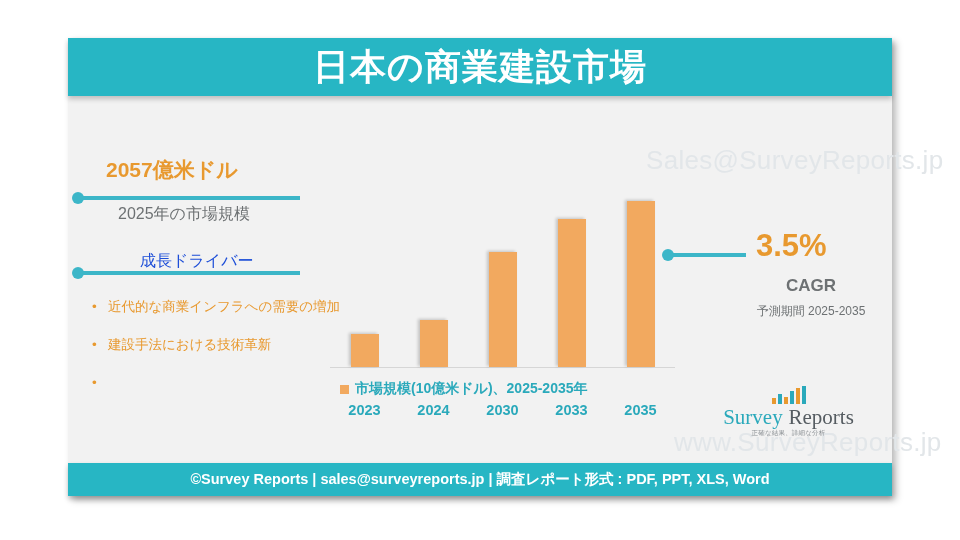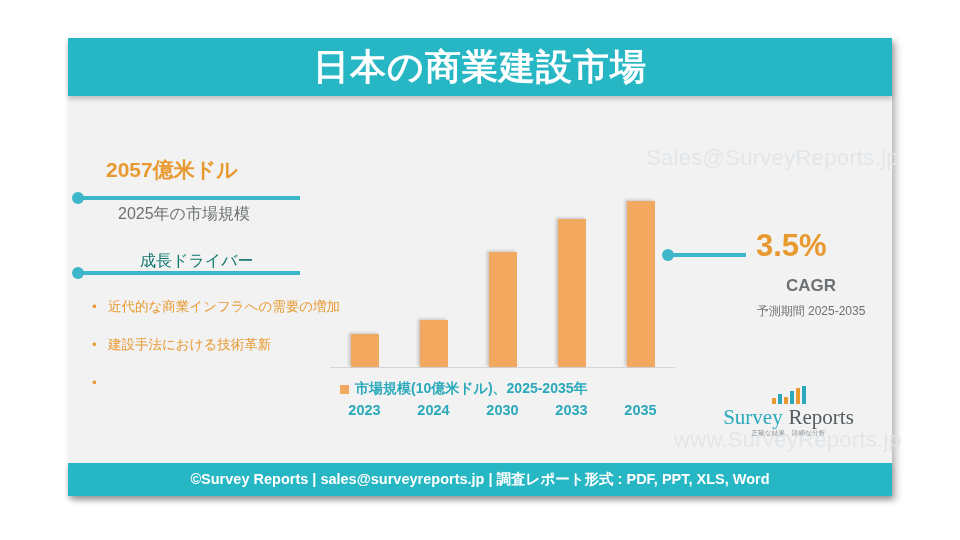--- a/index.html
+++ b/index.html
@@ -70,21 +70,21 @@
     color: #ffffff;
     font-size: 14.5px;
     font-weight: bold;
     white-space: nowrap;
   }
 
   
   .watermark {
     position: absolute;
     color: #e2e6e9;
-    font-size: 22px;
+    font-size: 26px;
     font-weight: normal;
     white-space: nowrap;
     letter-spacing: 0.3px;
   }
   .watermark.top { left: 578px; top: 107px; }
   .watermark.bottom { left: 606px; top: 389px; text-align: right; }
 
   
   .left-col {
     position: absolute;
@@ -126,21 +126,21 @@
     left: 40px;
     top: 96px;
     color: #6d7173;
     font-size: 16px;
     white-space: nowrap;
   }
   .drivers-heading {
     position: absolute;
     left: 62px;
     top: 143px;
-    color: #0f766e;
+    color: #1d4ed8;
     font-size: 16px;
     white-space: nowrap;
   }
 
   .bullets {
     position: absolute;
     left: 10px;
     top: 180px;
     width: 280px;
   }

